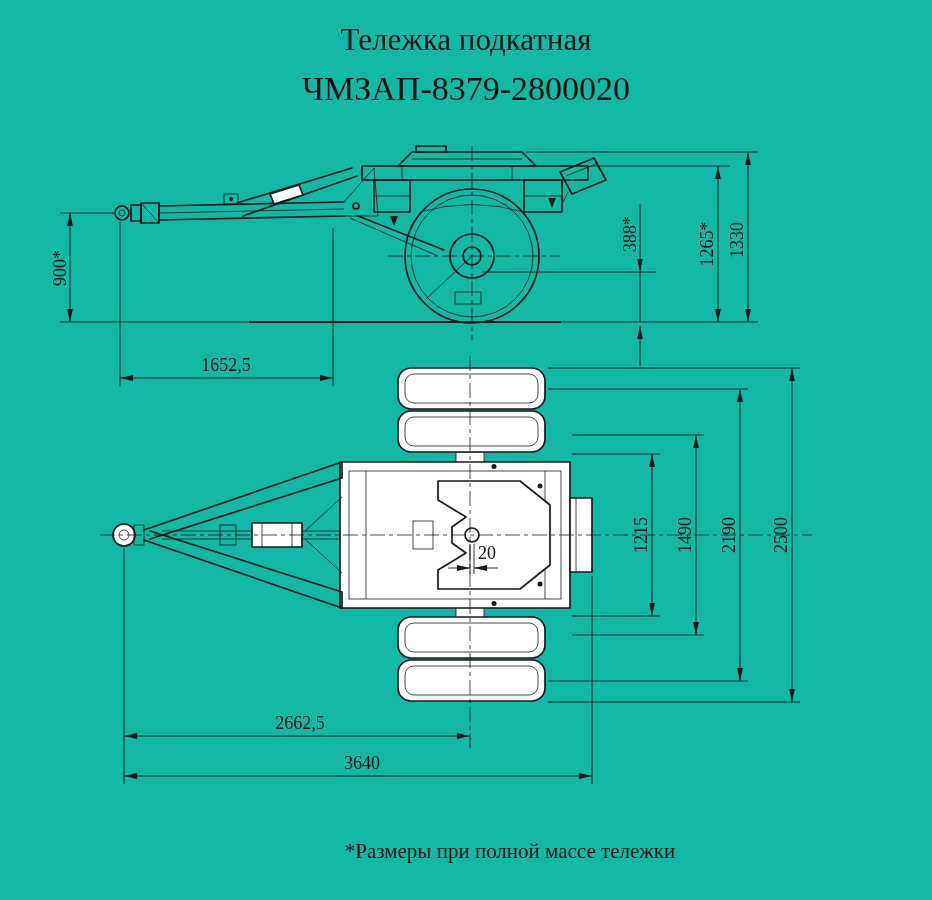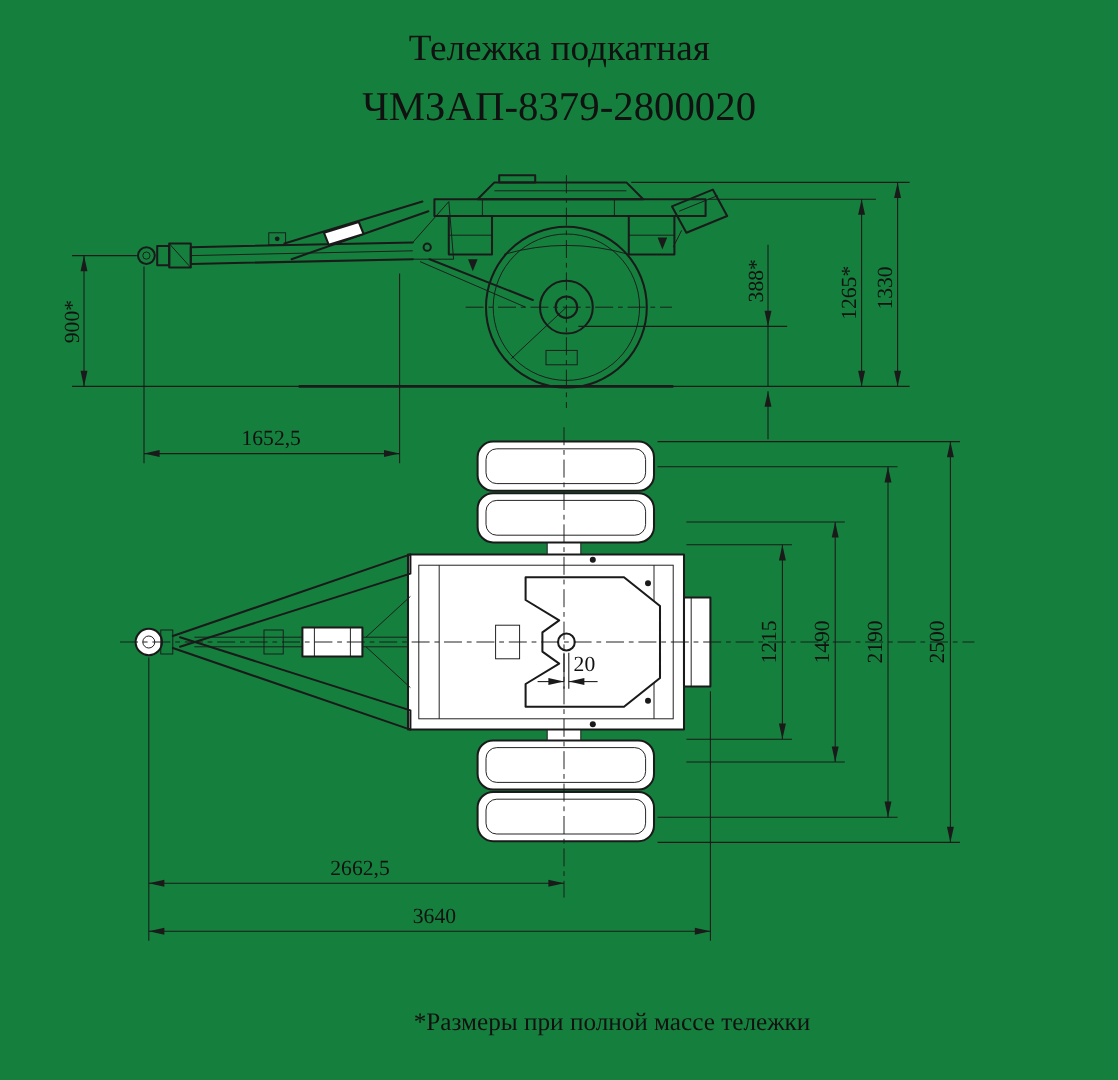--- a/index.html
+++ b/index.html
@@ -1,18 +1,18 @@
 <!DOCTYPE html>
 <html><head>
 <meta charset="utf-8">
 <style>
   * { margin:0; padding:0; box-sizing:border-box; }
   html,body { width:932px; height:900px; background:#ffffff; }
   body { font-family:"Liberation Serif", serif; }
-  .page { position:relative; width:932px; height:900px; background:#15803d; overflow:hidden;padding-left:26px; }
+  .page { position:relative; width:932px; height:900px; background:#14b8a6; overflow:hidden;padding-left:26px; }
   svg { position:absolute; left:0; top:0; }
 
   .ol  { stroke:#1a1a1a; stroke-width:1.7; fill:none; stroke-linejoin:round; stroke-linecap:round; }
   .og  { stroke:#1a1a1a; stroke-width:2.2; fill:none; stroke-linecap:square; }
   .olf { stroke:#1a1a1a; stroke-width:1.7; fill:#ffffff; stroke-linejoin:round; }
   .tl  { stroke:#1a1a1a; stroke-width:0.8; fill:none; }
   .tlf { stroke:#1a1a1a; stroke-width:0.8; fill:#ffffff; }
   .cl  { stroke:#1a1a1a; stroke-width:0.8; fill:none; stroke-dasharray:15 4 4 4; }
   .dim { stroke:#1a1a1a; stroke-width:0.9; fill:none; }
   .dot { fill:#1a1a1a; stroke:none; }

